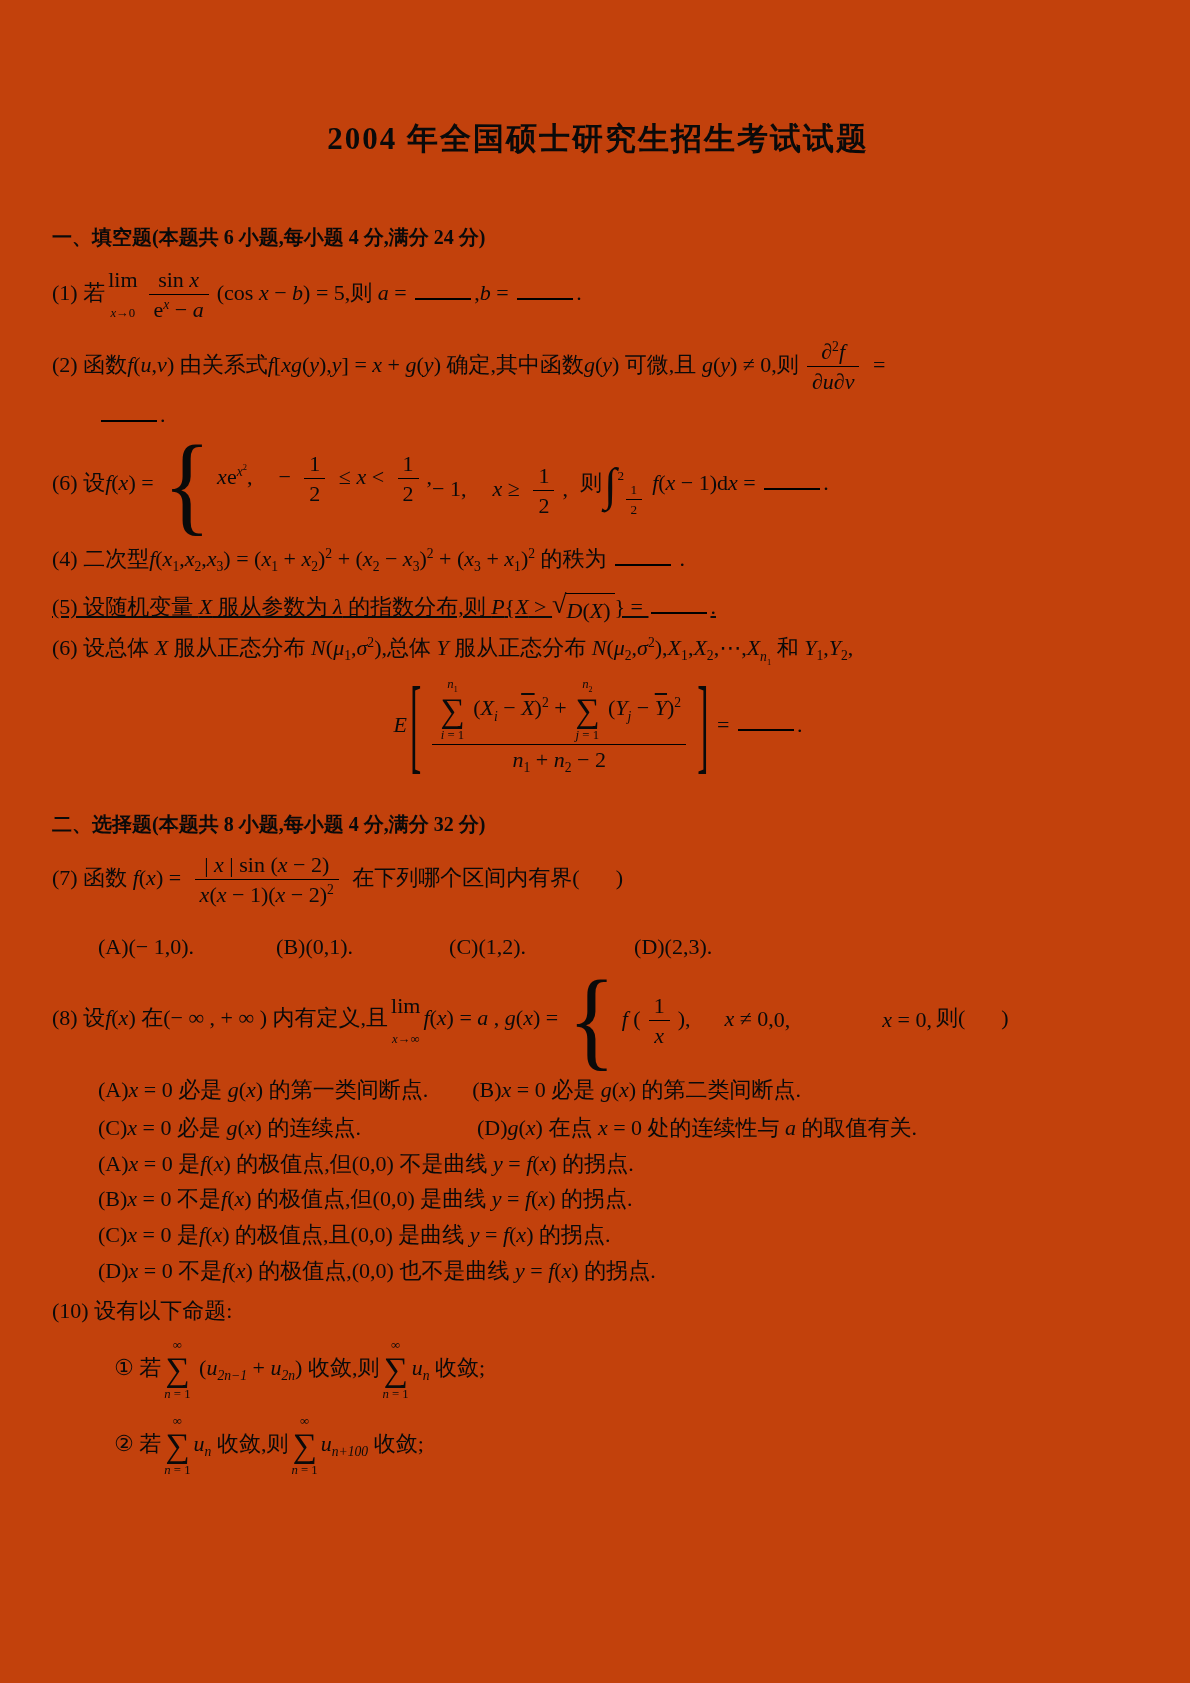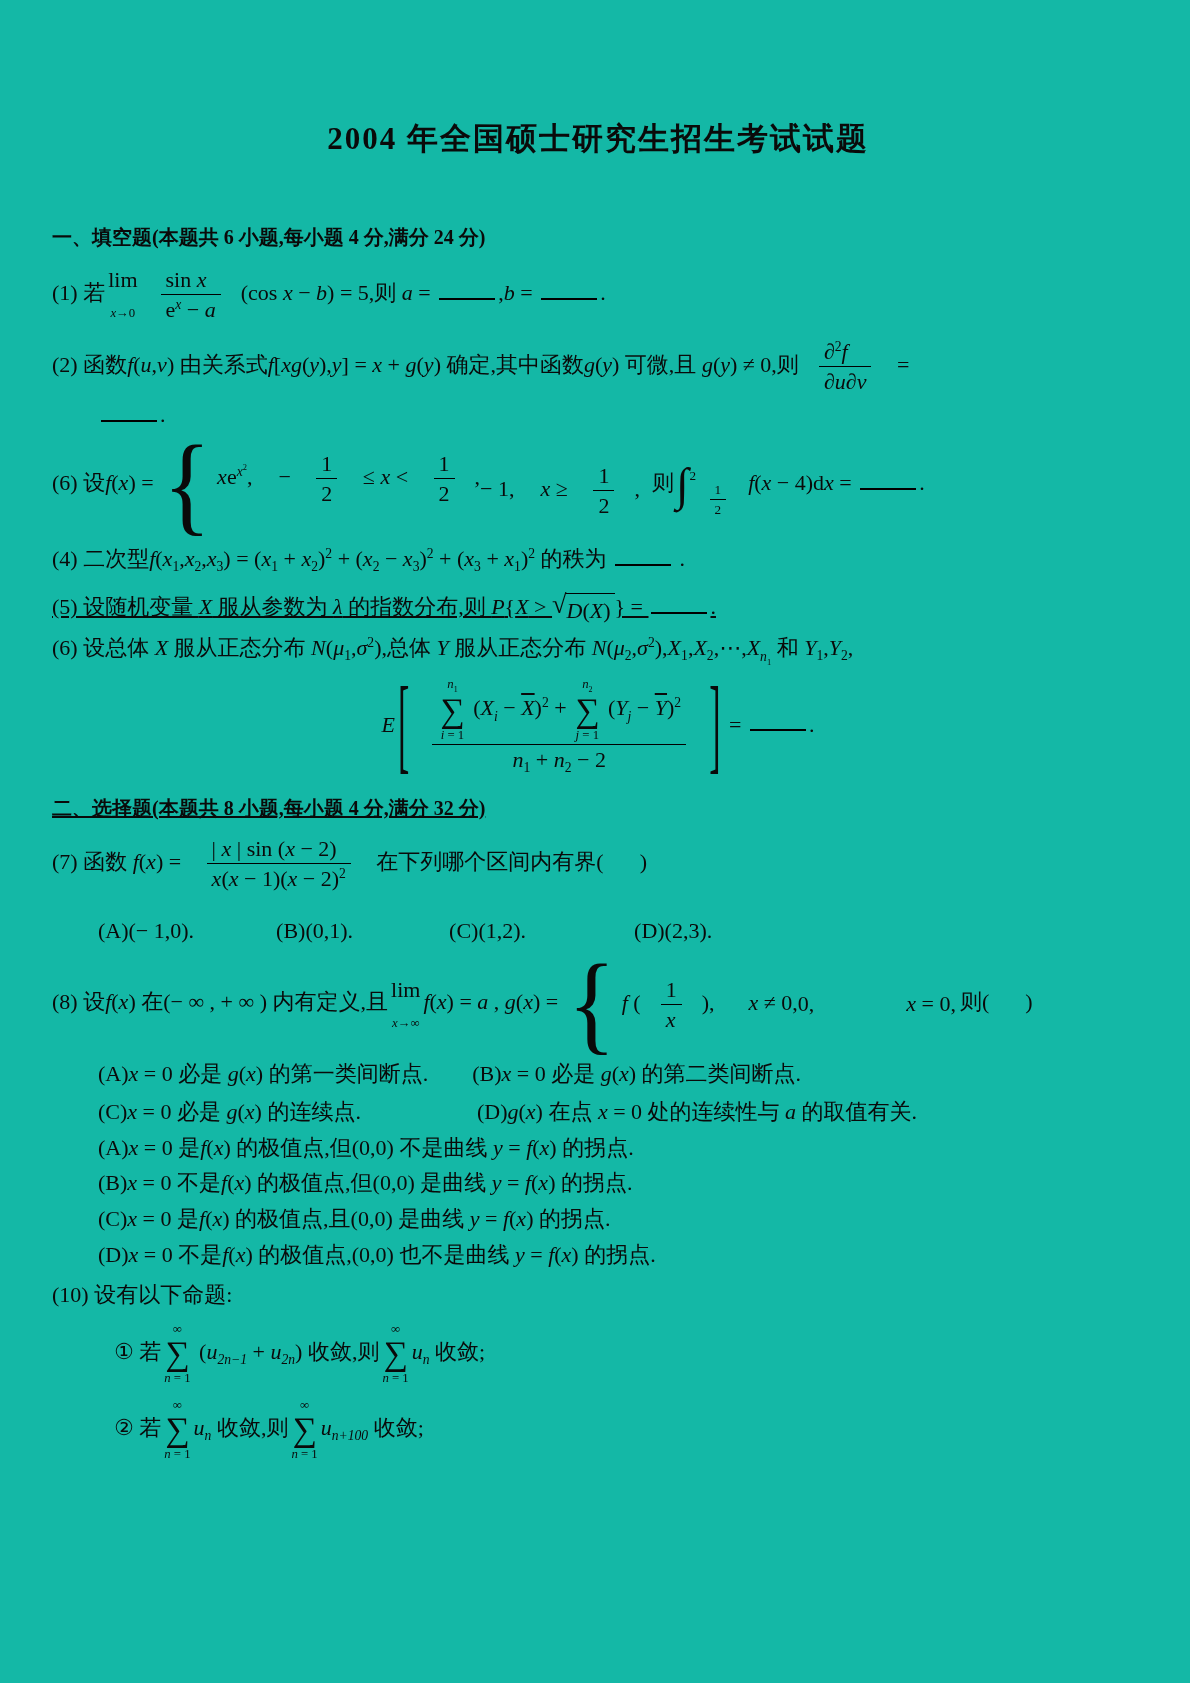--- a/index.html
+++ b/index.html
@@ -1,30 +1,30 @@
 <!DOCTYPE html>
 <html><head>
 <meta charset="utf-8">
 <style>
   html,body{margin:0;padding:0;background:#ffffff;}
   .page{
-    width:1190px;height:1683px;margin:0 auto;background:#14b8a6;color:#0a0a0a;
+    width:1190px;height:1683px;margin:0 auto;background:#c2410c;color:#0a0a0a;
     box-sizing:border-box;padding:118px 46px 0 52px;overflow:hidden;
     font-family:"Liberation Serif","DejaVu Serif","DejaVu Sans",serif;
   }
   .title{
     font-size:31px;font-weight:700;text-align:center;margin:0;letter-spacing:2px;
     font-family:"Liberation Serif","DejaVu Serif","DejaVu Sans",serif;
   }
   .line{font-size:22px;line-height:1.35;margin-top:14px;white-space:nowrap;}
   .hdr{font-size:20px;font-weight:700;}
   .ctr{text-align:center;}
   .it{font-style:italic;}
   sup,sub{font-size:0.62em;line-height:1;}
-  .frac{display:inline-block;vertical-align:middle;margin:0 20px;line-height:1.15;}
+  .frac{display:inline-block;vertical-align:middle;text-align:center;margin:0 8px;line-height:1.15;}
   .num{display:block;padding:0 5px 2px;}
   .den{display:block;border-top:1.8px solid #000;padding:2px 5px 0;}
   .limop,.bigop{display:inline-flex;flex-direction:column;align-items:center;vertical-align:middle;margin:0 3px;line-height:1;}
   .limund,.opover,.opunder{font-size:0.58em;line-height:1;}
   .limund{margin-top:16px;}
   .opsym{font-size:1.55em;line-height:1;margin:1px 0;}
   .intop{display:inline-flex;align-items:center;vertical-align:middle;margin:0 2px;}
   .intsym{font-size:2.1em;line-height:1;}
   .intlims{display:inline-flex;flex-direction:column;justify-content:space-between;height:2.4em;font-size:0.60em;margin-left:1px;line-height:1;}
   .cases{display:inline-flex;align-items:center;vertical-align:middle;margin:0 4px;}
@@ -58,37 +58,37 @@
           <span class="crows">
             <span class="crow"><span class="it">x</span><span class="rm">e</span><sup><span class="it">x</span><sup>2</sup></sup><span class="rm">,</span><span class="hgap" style="width: 26px;"></span><span class="rm">− </span><span class="frac"><span class="num"><span class="rm">1</span></span><span class="den"><span class="rm">2</span></span></span><span class="rm"> ≤ </span><span class="it">x</span><span class="rm"> &lt; </span><span class="frac"><span class="num"><span class="rm">1</span></span><span class="den"><span class="rm">2</span></span></span><span class="rm">,</span></span>
             <span class="crow"><span class="rm">− 1,</span><span class="hgap" style="width: 26px;"></span><span class="it">x</span><span class="rm"> ≥ </span><span class="frac"><span class="num"><span class="rm">1</span></span><span class="den"><span class="rm">2</span></span></span><span class="rm">,</span></span>
           </span>
         </span><span class="hgap" style="width: 8px;"></span><span class="rm">则</span><span class="intop">
           <span class="intsym">∫</span>
           <span class="intlims">
             <span class="intsup"><span class="rm">2</span></span>
             <span class="intsub"><span class="frac"><span class="num"><span class="rm">1</span></span><span class="den"><span class="rm">2</span></span></span></span>
           </span>
-        </span><span class="it">f</span><span class="rm">(</span><span class="it">x</span><span class="rm"> − 4)d</span><span class="it">x</span><span class="rm"> = </span><span class="blank" style="width: 56px;"></span><span class="rm">.</span></div>
+        </span><span class="it">f</span><span class="rm">(</span><span class="it">x</span><span class="rm"> − 1)d</span><span class="it">x</span><span class="rm"> = </span><span class="blank" style="width: 56px;"></span><span class="rm">.</span></div>
       <div class="line" style="margin-top: 14px;"><span class="rm">(4) 二次型</span><span class="it">f</span><span class="rm">(</span><span class="it">x</span><sub>1</sub><span class="rm">,</span><span class="it">x</span><sub>2</sub><span class="rm">,</span><span class="it">x</span><sub>3</sub><span class="rm">) = (</span><span class="it">x</span><sub>1</sub><span class="rm"> + </span><span class="it">x</span><sub>2</sub><span class="rm">)</span><sup>2</sup><span class="rm"> + (</span><span class="it">x</span><sub>2</sub><span class="rm"> − </span><span class="it">x</span><sub>3</sub><span class="rm">)</span><sup>2</sup><span class="rm"> + (</span><span class="it">x</span><sub>3</sub><span class="rm"> + </span><span class="it">x</span><sub>1</sub><span class="rm">)</span><sup>2</sup><span class="rm"> 的秩为 </span><span class="blank" style="width: 56px;"></span><span class="rm"> .</span></div>
       <div class="line" style="margin-top: 18px; text-decoration: underline;"><span class="rm">(5) 设随机变量 </span><span class="it">X</span><span class="rm"> 服从参数为 </span><span class="it">λ</span><span class="rm"> 的指数分布,则 </span><span class="it">P</span><span class="rm">{</span><span class="it">X</span><span class="rm"> &gt; </span><span class="sqrt">
           <span class="rad">√</span>
           <span class="radbody"><span class="it">D</span><span class="rm">(</span><span class="it">X</span><span class="rm">)</span></span>
         </span><span class="rm">} = </span><span class="blank" style="width: 56px;"></span><span class="rm">.</span></div>
       <div class="line" style="margin-top: 8px;"><span class="rm">(6) 设总体 </span><span class="it">X</span><span class="rm"> 服从正态分布 </span><span class="it">N</span><span class="rm">(</span><span class="it">μ</span><sub>1</sub><span class="rm">,</span><span class="it">σ</span><sup>2</sup><span class="rm">),总体 </span><span class="it">Y</span><span class="rm"> 服从正态分布 </span><span class="it">N</span><span class="rm">(</span><span class="it">μ</span><sub>2</sub><span class="rm">,</span><span class="it">σ</span><sup>2</sup><span class="rm">),</span><span class="it">X</span><sub>1</sub><span class="rm">,</span><span class="it">X</span><sub>2</sub><span class="rm">,⋯,</span><span class="it">X</span><sub><span class="it">n</span><sub>1</sub></sub><span class="rm"> 和 </span><span class="it">Y</span><sub>1</sub><span class="rm">,</span><span class="it">Y</span><sub>2</sub><span class="rm">,</span></div>
       <div class="line ctr" style="margin-top: 12px;"><span class="it">E</span><span class="bigb" style="transform: scaleY(3.1);">[</span><span class="frac"><span class="num"><span class="bigop">
               <span class="opover"><span class="it">n</span><sub>1</sub></span>
               <span class="opsym">∑</span>
               <span class="opunder"><span class="it">i</span><span class="rm"> = 1</span></span>
             </span><span class="rm"> (</span><span class="it">X</span><sub class="it">i</sub><span class="rm"> − </span><span class="ovl it">X</span><span class="rm">)</span><sup>2</sup><span class="rm"> + </span><span class="bigop">
               <span class="opover"><span class="it">n</span><sub>2</sub></span>
               <span class="opsym">∑</span>
               <span class="opunder"><span class="it">j</span><span class="rm"> = 1</span></span>
             </span><span class="rm"> (</span><span class="it">Y</span><sub class="it">j</sub><span class="rm"> − </span><span class="ovl it">Y</span><span class="rm">)</span><sup>2</sup></span><span class="den"><span class="it">n</span><sub>1</sub><span class="rm"> + </span><span class="it">n</span><sub>2</sub><span class="rm"> − 2</span></span></span><span class="bigb" style="transform: scaleY(3.1);">]</span><span class="rm"> = </span><span class="blank" style="width: 56px;"></span><span class="rm">.</span></div>
-      <div class="line hdr" style="margin-top: 20px; text-decoration: underline;"><span class="rm">二、选择题(本题共 8 小题,每小题 4 分,满分 32 分)</span></div>
+      <div class="line hdr" style="margin-top: 36px;"><span class="rm">二、选择题(本题共 8 小题,每小题 4 分,满分 32 分)</span></div>
       <div class="line" style="margin-top: 14px;"><span class="rm">(7) 函数 </span><span class="it">f</span><span class="rm">(</span><span class="it">x</span><span class="rm">) = </span><span class="frac"><span class="num"><span class="rm">| </span><span class="it">x</span><span class="rm"> | sin (</span><span class="it">x</span><span class="rm"> − 2)</span></span><span class="den"><span class="it">x</span><span class="rm">(</span><span class="it">x</span><span class="rm"> − 1)(</span><span class="it">x</span><span class="rm"> − 2)</span><sup>2</sup></span></span><span class="rm"> 在下列哪个区间内有界(</span><span class="hgap" style="width: 36px;"></span><span class="rm">)</span></div>
       <div class="line" style="padding-left: 46px; margin-top: 24px;"><span class="rm">(A)(− 1,0).</span><span class="hgap" style="width: 82px;"></span><span class="rm">(B)(0,1).</span><span class="hgap" style="width: 96px;"></span><span class="rm">(C)(1,2).</span><span class="hgap" style="width: 108px;"></span><span class="rm">(D)(2,3).</span></div>
       <div class="line" style="margin-top: 14px;"><span class="rm">(8) 设</span><span class="it">f</span><span class="rm">(</span><span class="it">x</span><span class="rm">) 在(− ∞ , + ∞ ) 内有定义,且</span><span class="limop">
           <span class="limtxt">lim</span>
           <span class="limund"><span class="it">x</span><span class="rm">→∞</span></span>
         </span><span class="it">f</span><span class="rm">(</span><span class="it">x</span><span class="rm">) = </span><span class="it">a</span><span class="rm"> , </span><span class="it">g</span><span class="rm">(</span><span class="it">x</span><span class="rm">) = </span><span class="cases">
           <span class="cbrace" style="font-size: 100px;">{</span>
           <span class="crows">
             <span class="crow"><span class="it">f</span><span class="rm"> (</span><span class="frac"><span class="num"><span class="rm">1</span></span><span class="den"><span class="it">x</span></span></span><span class="rm">),</span><span class="hgap" style="width: 34px;"></span><span class="it">x</span><span class="rm"> ≠ 0,</span></span>
             <span class="crow"><span class="rm">0,</span><span class="hgap" style="width: 92px;"></span><span class="it">x</span><span class="rm"> = 0,</span></span>

